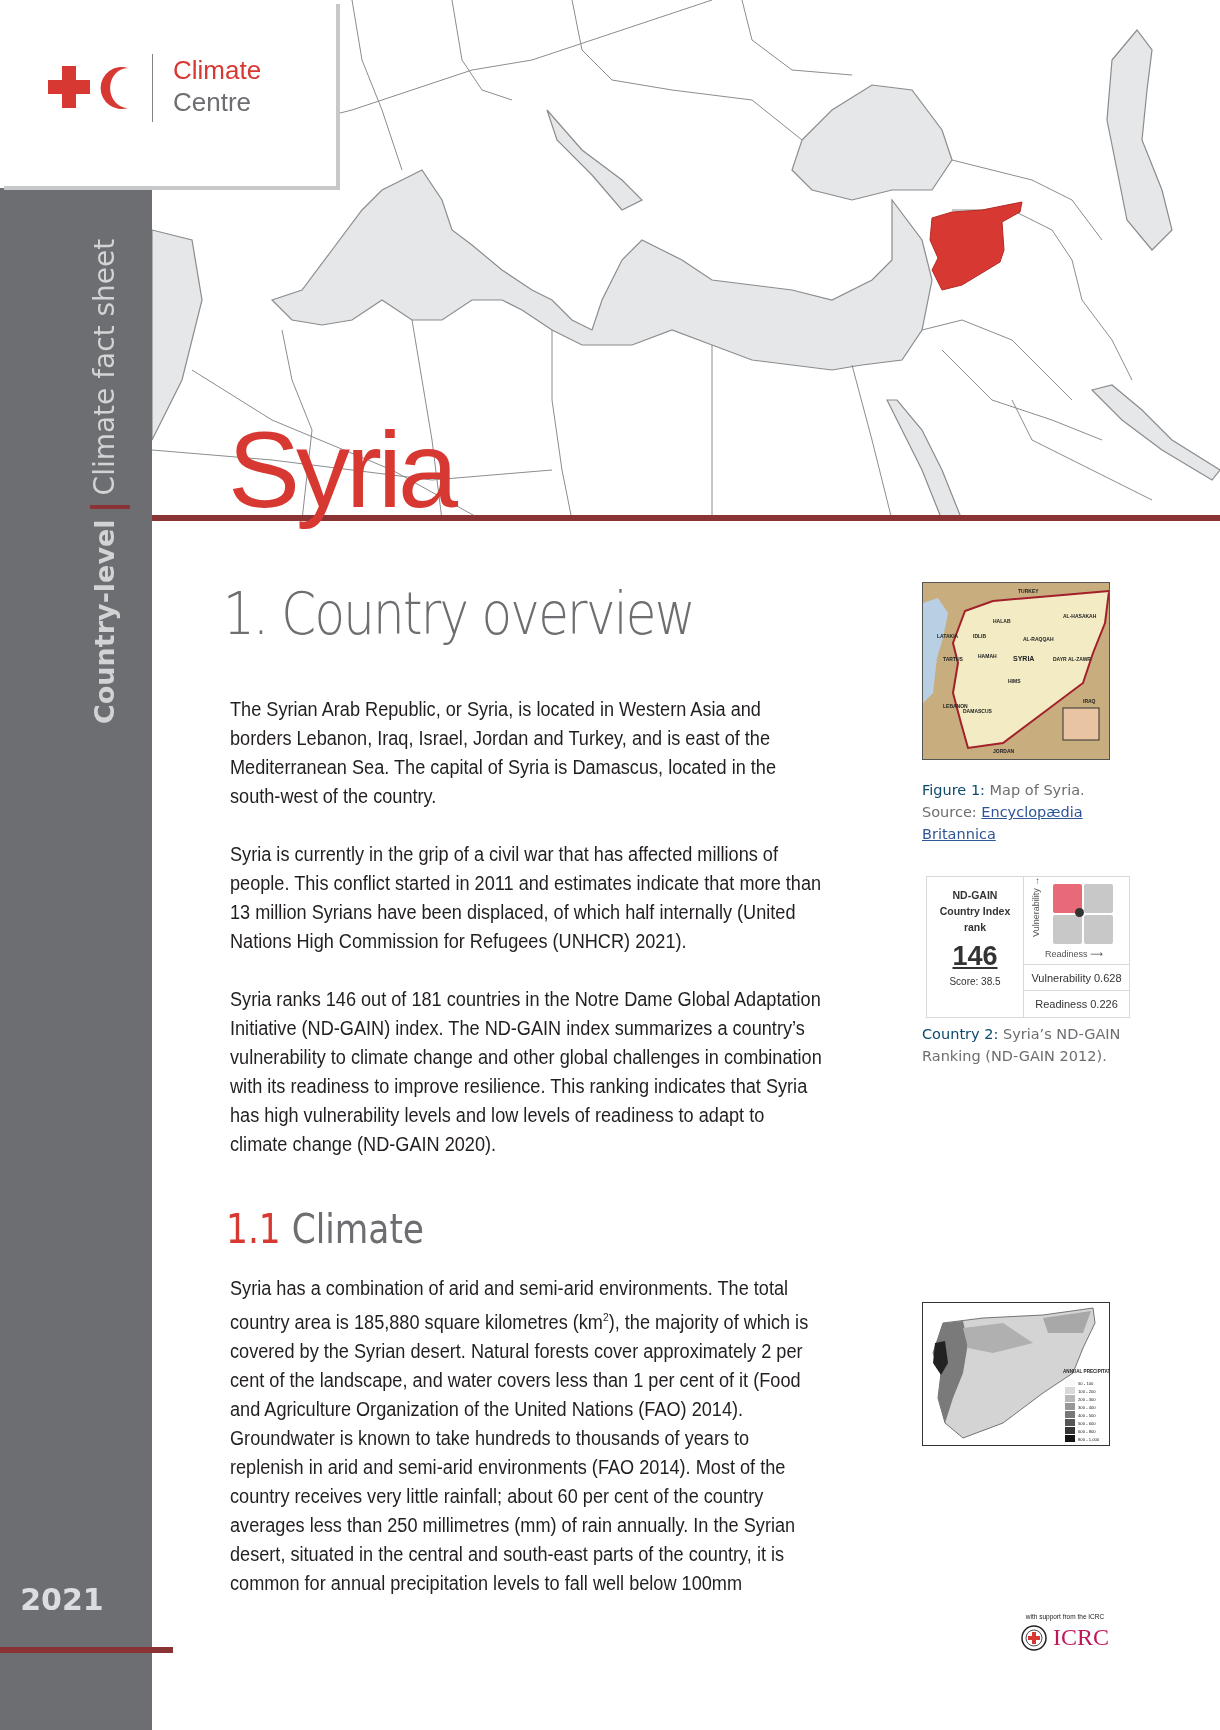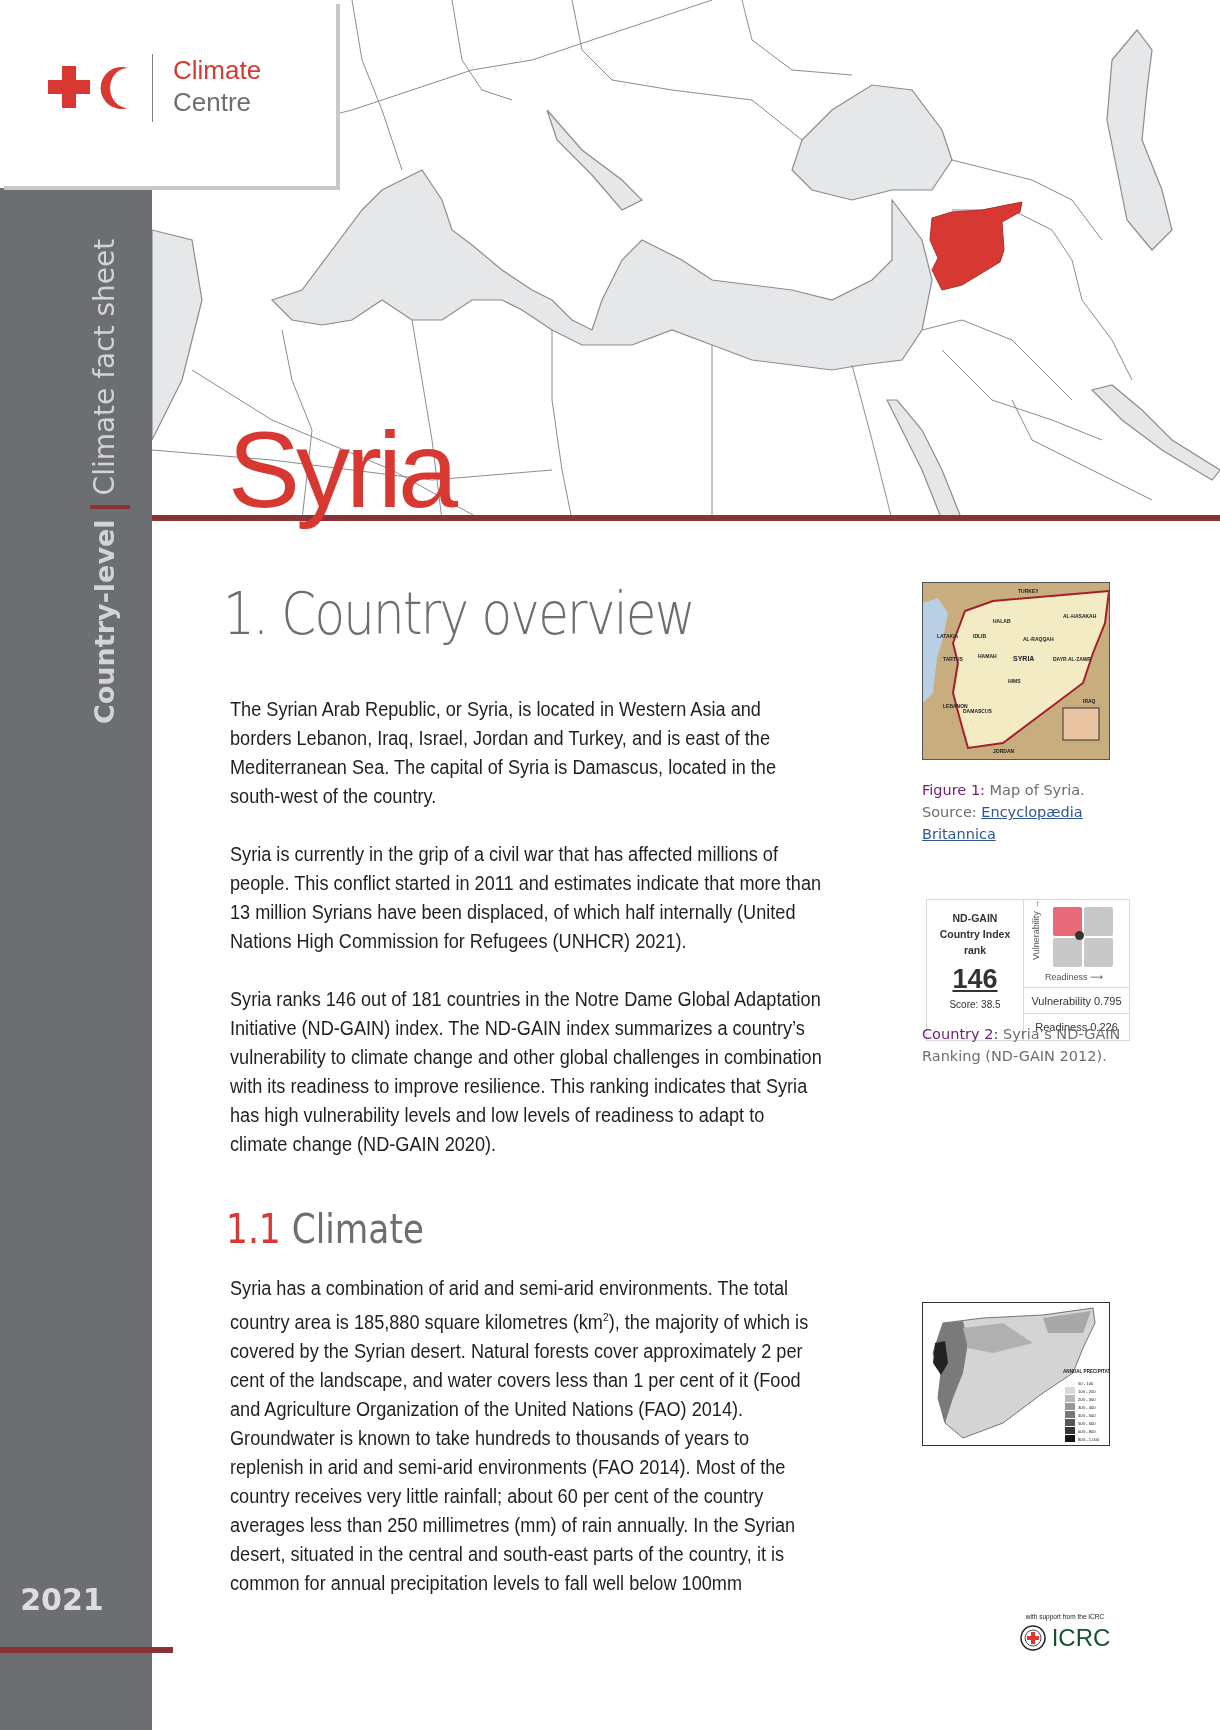--- a/index.html
+++ b/index.html
@@ -19,40 +19,40 @@
   #section-h { left: 223px; top: 580px; color: #6d6e71; font-size: 58px; font-weight: 300; font-family: "DejaVu Sans", sans-serif; letter-spacing: -2px; transform: scaleX(0.86); transform-origin: 0 0; white-space: nowrap; }
   #sub-h { left: 226px; top: 1206px; font-size: 40px; font-family: "DejaVu Sans", sans-serif; transform: scaleX(0.86); transform-origin: 0 0; white-space: nowrap; }
   #sub-h .num { color: #d83832; }
   #sub-h .txt { color: #6d6e71; }
   .para { position: absolute; left: 230px; width: 640px; color: #231f20; font-size: 19.5px; line-height: 29px; transform: scaleX(0.93); transform-origin: 0 0; }
   #para1 { top: 695px; }
   #para2 { top: 840px; }
   #para3 { top: 985px; }
   #para4 { top: 1274px; }
   .caption { position: absolute; left: 922px; font-family: "DejaVu Sans", sans-serif; font-size: 14.5px; line-height: 22px; color: #6d6e71; width: 220px; }
-  .caption .fig { color: #701a75; }
+  .caption .fig { color: #0c4a6e; }
   .caption a { color: #2e5597; text-decoration: underline; }
   #fig1 { left: 922px; top: 582px; width: 186px; height: 176px; border: 1px solid #555; background: #f2ebc4; overflow: hidden; }
   #fig1-cap { top: 779px; }
-  #ndgain { left: 926px; top: 899px; width: 202px; height: 140px; border: 1px solid #d9d9d9; background: #fff; font-family: "Liberation Sans", sans-serif; }
+  #ndgain { left: 926px; top: 876px; width: 202px; height: 140px; border: 1px solid #d9d9d9; background: #fff; font-family: "Liberation Sans", sans-serif; }
   #nd-left { position: absolute; left: 0; top: 0; width: 96px; height: 140px; border-right: 1px solid #d9d9d9; text-align: center; color: #333; }
   #nd-left .t { margin-top: 10px; font-weight: bold; font-size: 10.5px; line-height: 16px; }
   #nd-left .rank { font-weight: bold; font-size: 27px; margin-top: 6px; text-decoration: underline; }
   #nd-left .score { font-size: 10px; margin-top: 4px; }
   #nd-grid { position: absolute; left: 126px; top: 7px; width: 60px; height: 60px; }
   .cell { position: absolute; width: 29px; height: 29px; background: #c8c8c8; border-radius: 2px; }
   #nd-vul-label { position: absolute; left: 104px; top: 60px; transform: rotate(-90deg); transform-origin: 0 0; font-size: 9px; color: #555; white-space: nowrap; }
   #nd-read-label { position: absolute; left: 118px; top: 72px; font-size: 9px; color: #555; white-space: nowrap; }
   .nd-row { position: absolute; left: 97px; width: 105px; height: 26px; border-top: 1px solid #d9d9d9; font-size: 11px; color: #333; text-align: center; line-height: 26px; }
   #fig2-cap { top: 1023px; }
   #fig3 { left: 922px; top: 1302px; width: 186px; height: 142px; border: 1px solid #333; background: #fff; overflow: hidden; }
   #icrc { left: 1000px; top: 1613px; width: 130px; text-align: center; z-index: 3; }
   #icrc .sup { font-size: 6.5px; color: #222; font-family: "Liberation Sans", sans-serif; }
   #icrc .row { display: flex; align-items: center; justify-content: center; gap: 6px; margin-top: 4px; }
-  #icrc .name { font-size: 24px; color: #14532d; letter-spacing: 0; }
+  #icrc .name { font-size: 24px; color: #be185d; letter-spacing: 0; font-family: Liberation Serif, serif; }
 </style>
 </head>
 <body>
 
 <svg id="map-bg" class="abs" viewBox="0 0 1068 520" preserveAspectRatio="none">
   <rect width="1068" height="520" fill="#ffffff"></rect>
   <g fill="#e6e7e8" stroke="#8a8c8e" stroke-width="1.2">
 
     <path d="M120 300 L150 290 L180 250 L210 210 L230 190 L250 180 L270 170 L290 200 L300 230 L320 245 L350 270 L380 290 L400 300 L420 320 L440 330 L450 300 L470 260 L490 240 L510 250 L530 260 L560 280 L600 285 L640 290 L680 300 L720 280 L740 260 L740 200 L770 240 L780 280 L770 330 L750 360 L710 365 L680 370 L640 365 L600 360 L560 345 L520 330 L480 345 L430 345 L400 330 L370 310 L350 300 L320 300 L290 320 L260 320 L230 300 L200 320 L170 325 L140 320 Z"></path>
 
@@ -163,21 +163,21 @@
   </div>
   <div id="nd-vul-label"><span>Vulnerability</span> <span>→</span></div>
   <div id="nd-grid">
     <div class="cell" style="left:0;top:0;background:#e86a78;"></div>
     <div class="cell" style="left:31px;top:0;"></div>
     <div class="cell" style="left:0;top:31px;"></div>
     <div class="cell" style="left:31px;top:31px;"></div>
     <div style="position:absolute;left:22px;top:24px;width:9px;height:9px;border-radius:50%;background:#333;"></div>
   </div>
   <div id="nd-read-label"><span>Readiness</span> <span>⟶</span></div>
-  <div class="nd-row" style="top:87px;">Vulnerability 0.795</div>
+  <div class="nd-row" style="top:87px;">Vulnerability 0.628</div>
   <div class="nd-row" style="top:113px;">Readiness 0.226</div>
 </div>
 <div id="fig2-cap" class="caption">
   <span class="fig">Country 2:</span><span> Syria’s ND-GAIN Ranking (ND-GAIN 2012).</span>
 </div>
 
 <div id="fig3" class="abs">
   <svg width="186" height="142" viewBox="0 0 186 142">
     <rect width="186" height="142" fill="#fff"></rect>
     <path d="M20 20 L60 15 L120 12 L170 5 L172 20 L160 45 L150 70 L120 90 L80 120 L40 135 L22 120 L15 95 L18 70 L10 50 Z" fill="#d4d4d4" stroke="#555" stroke-width="0.8"></path>

